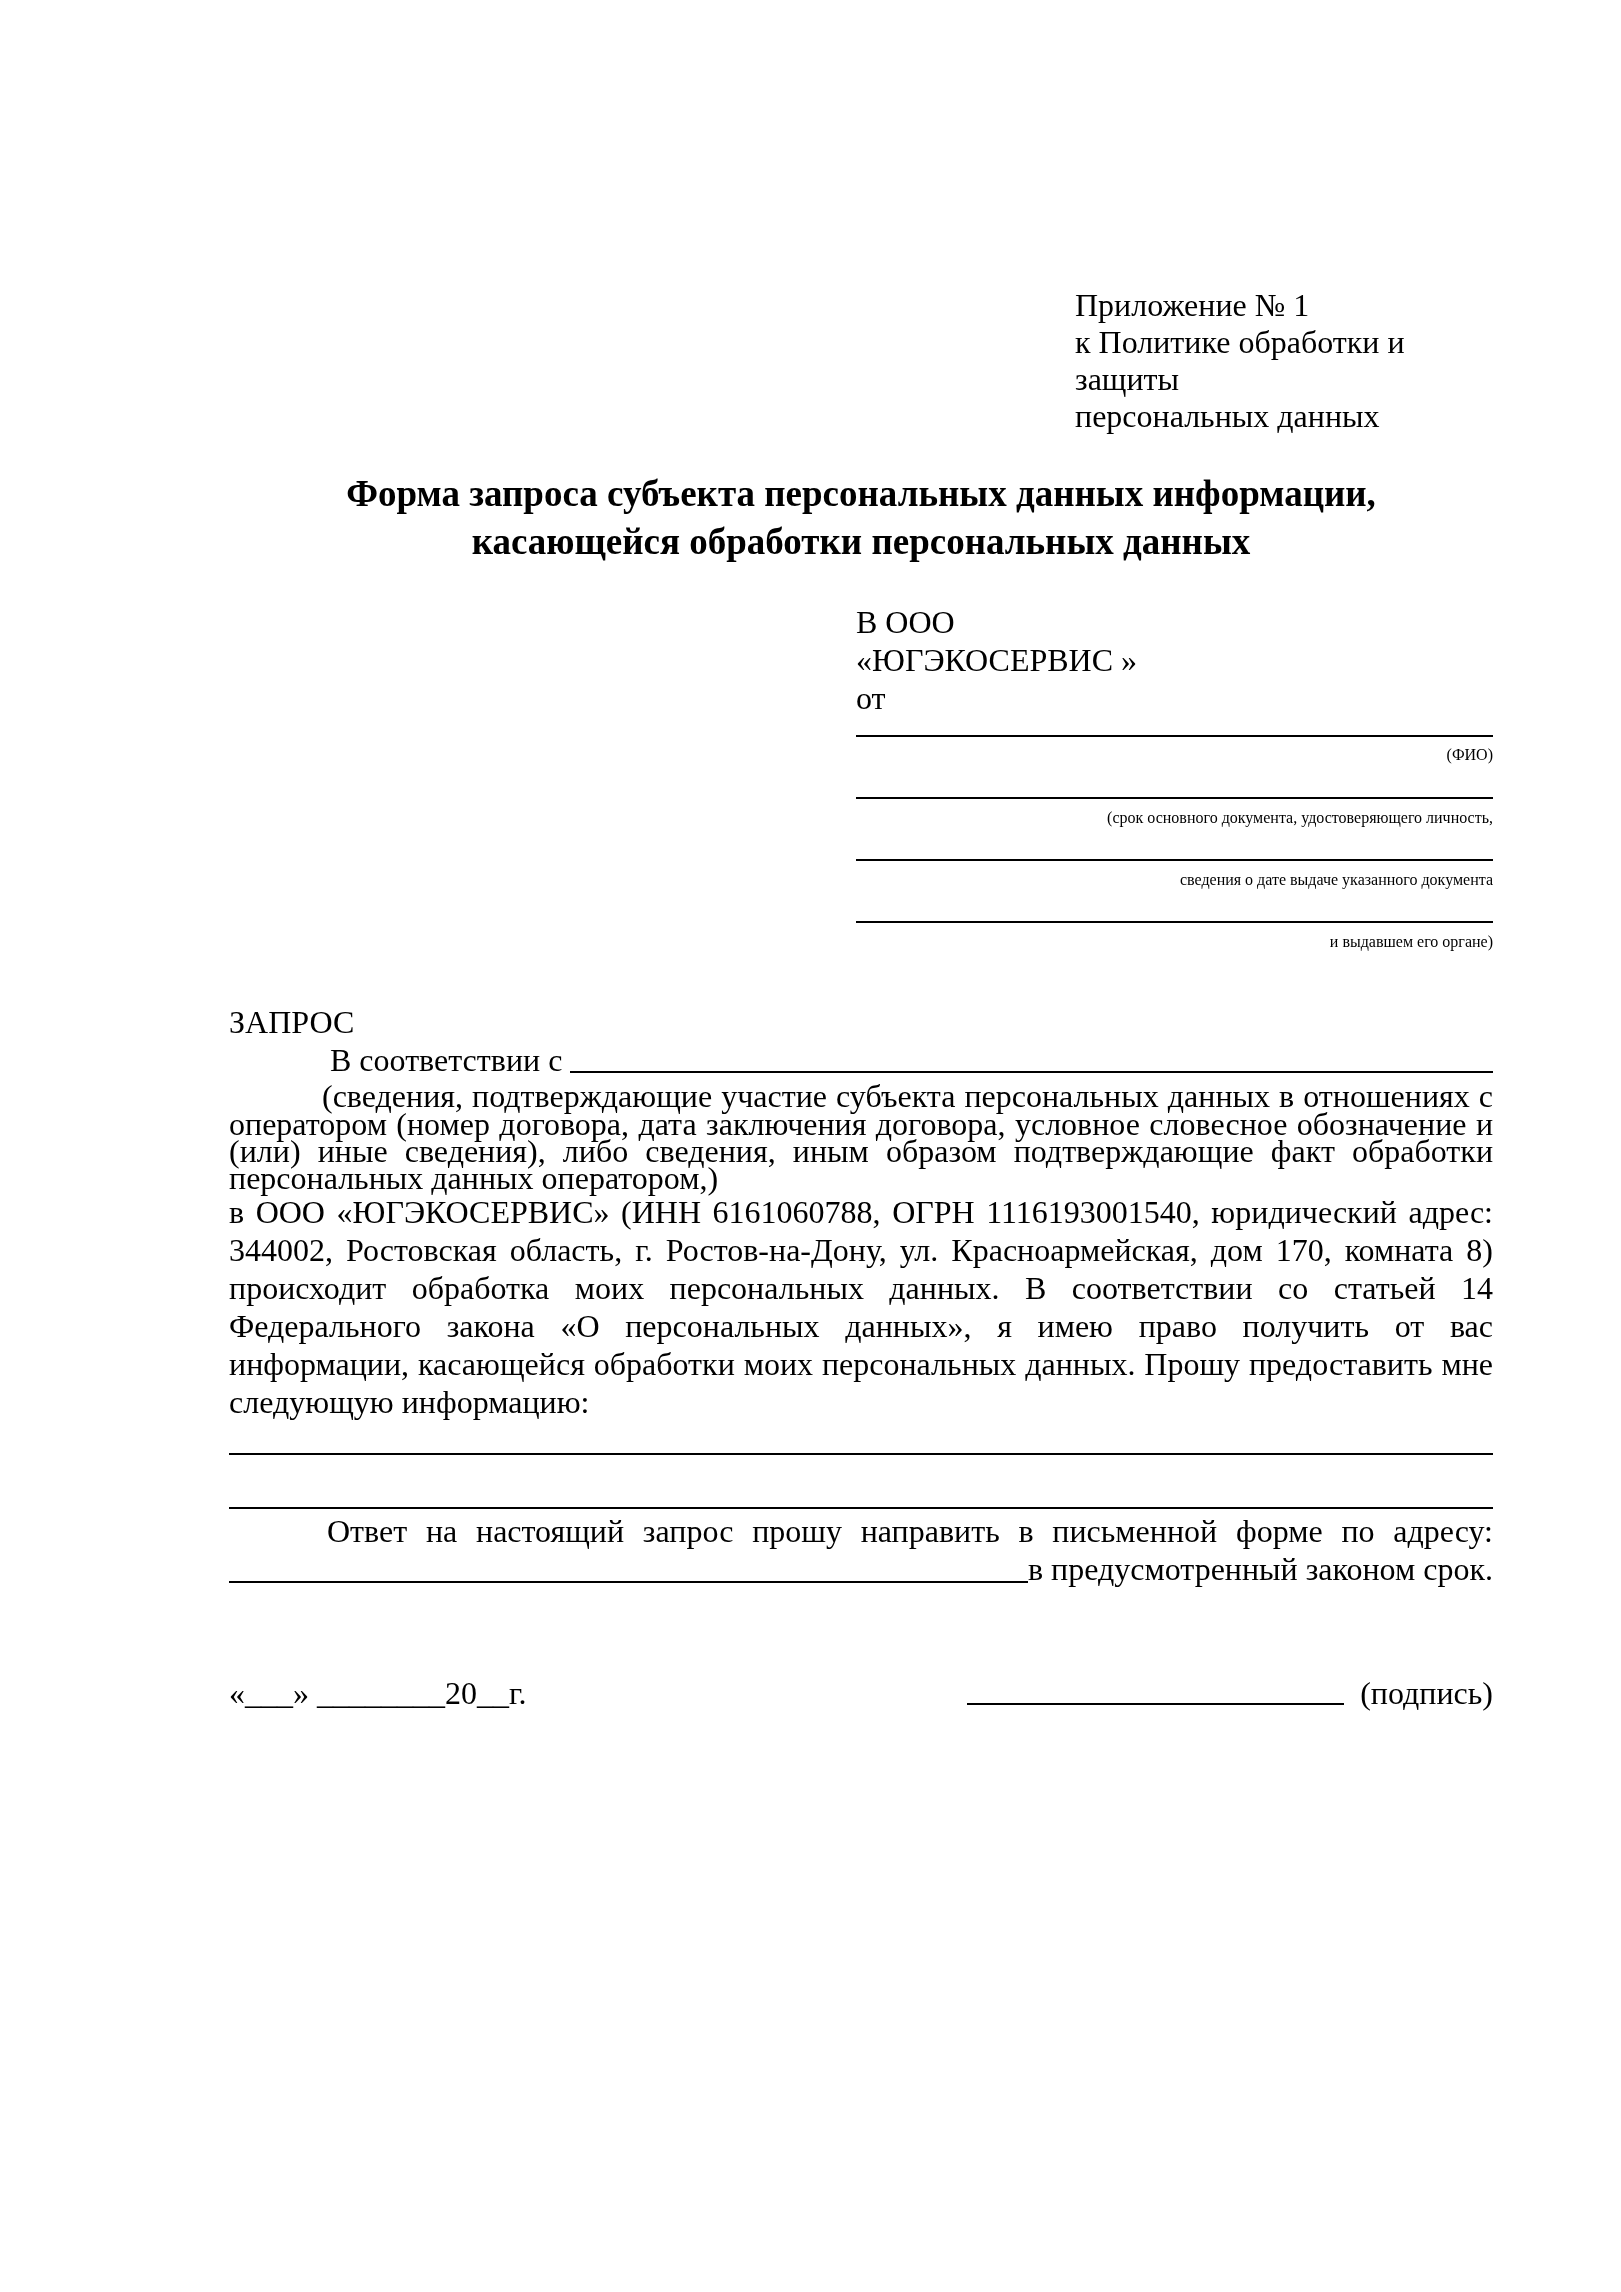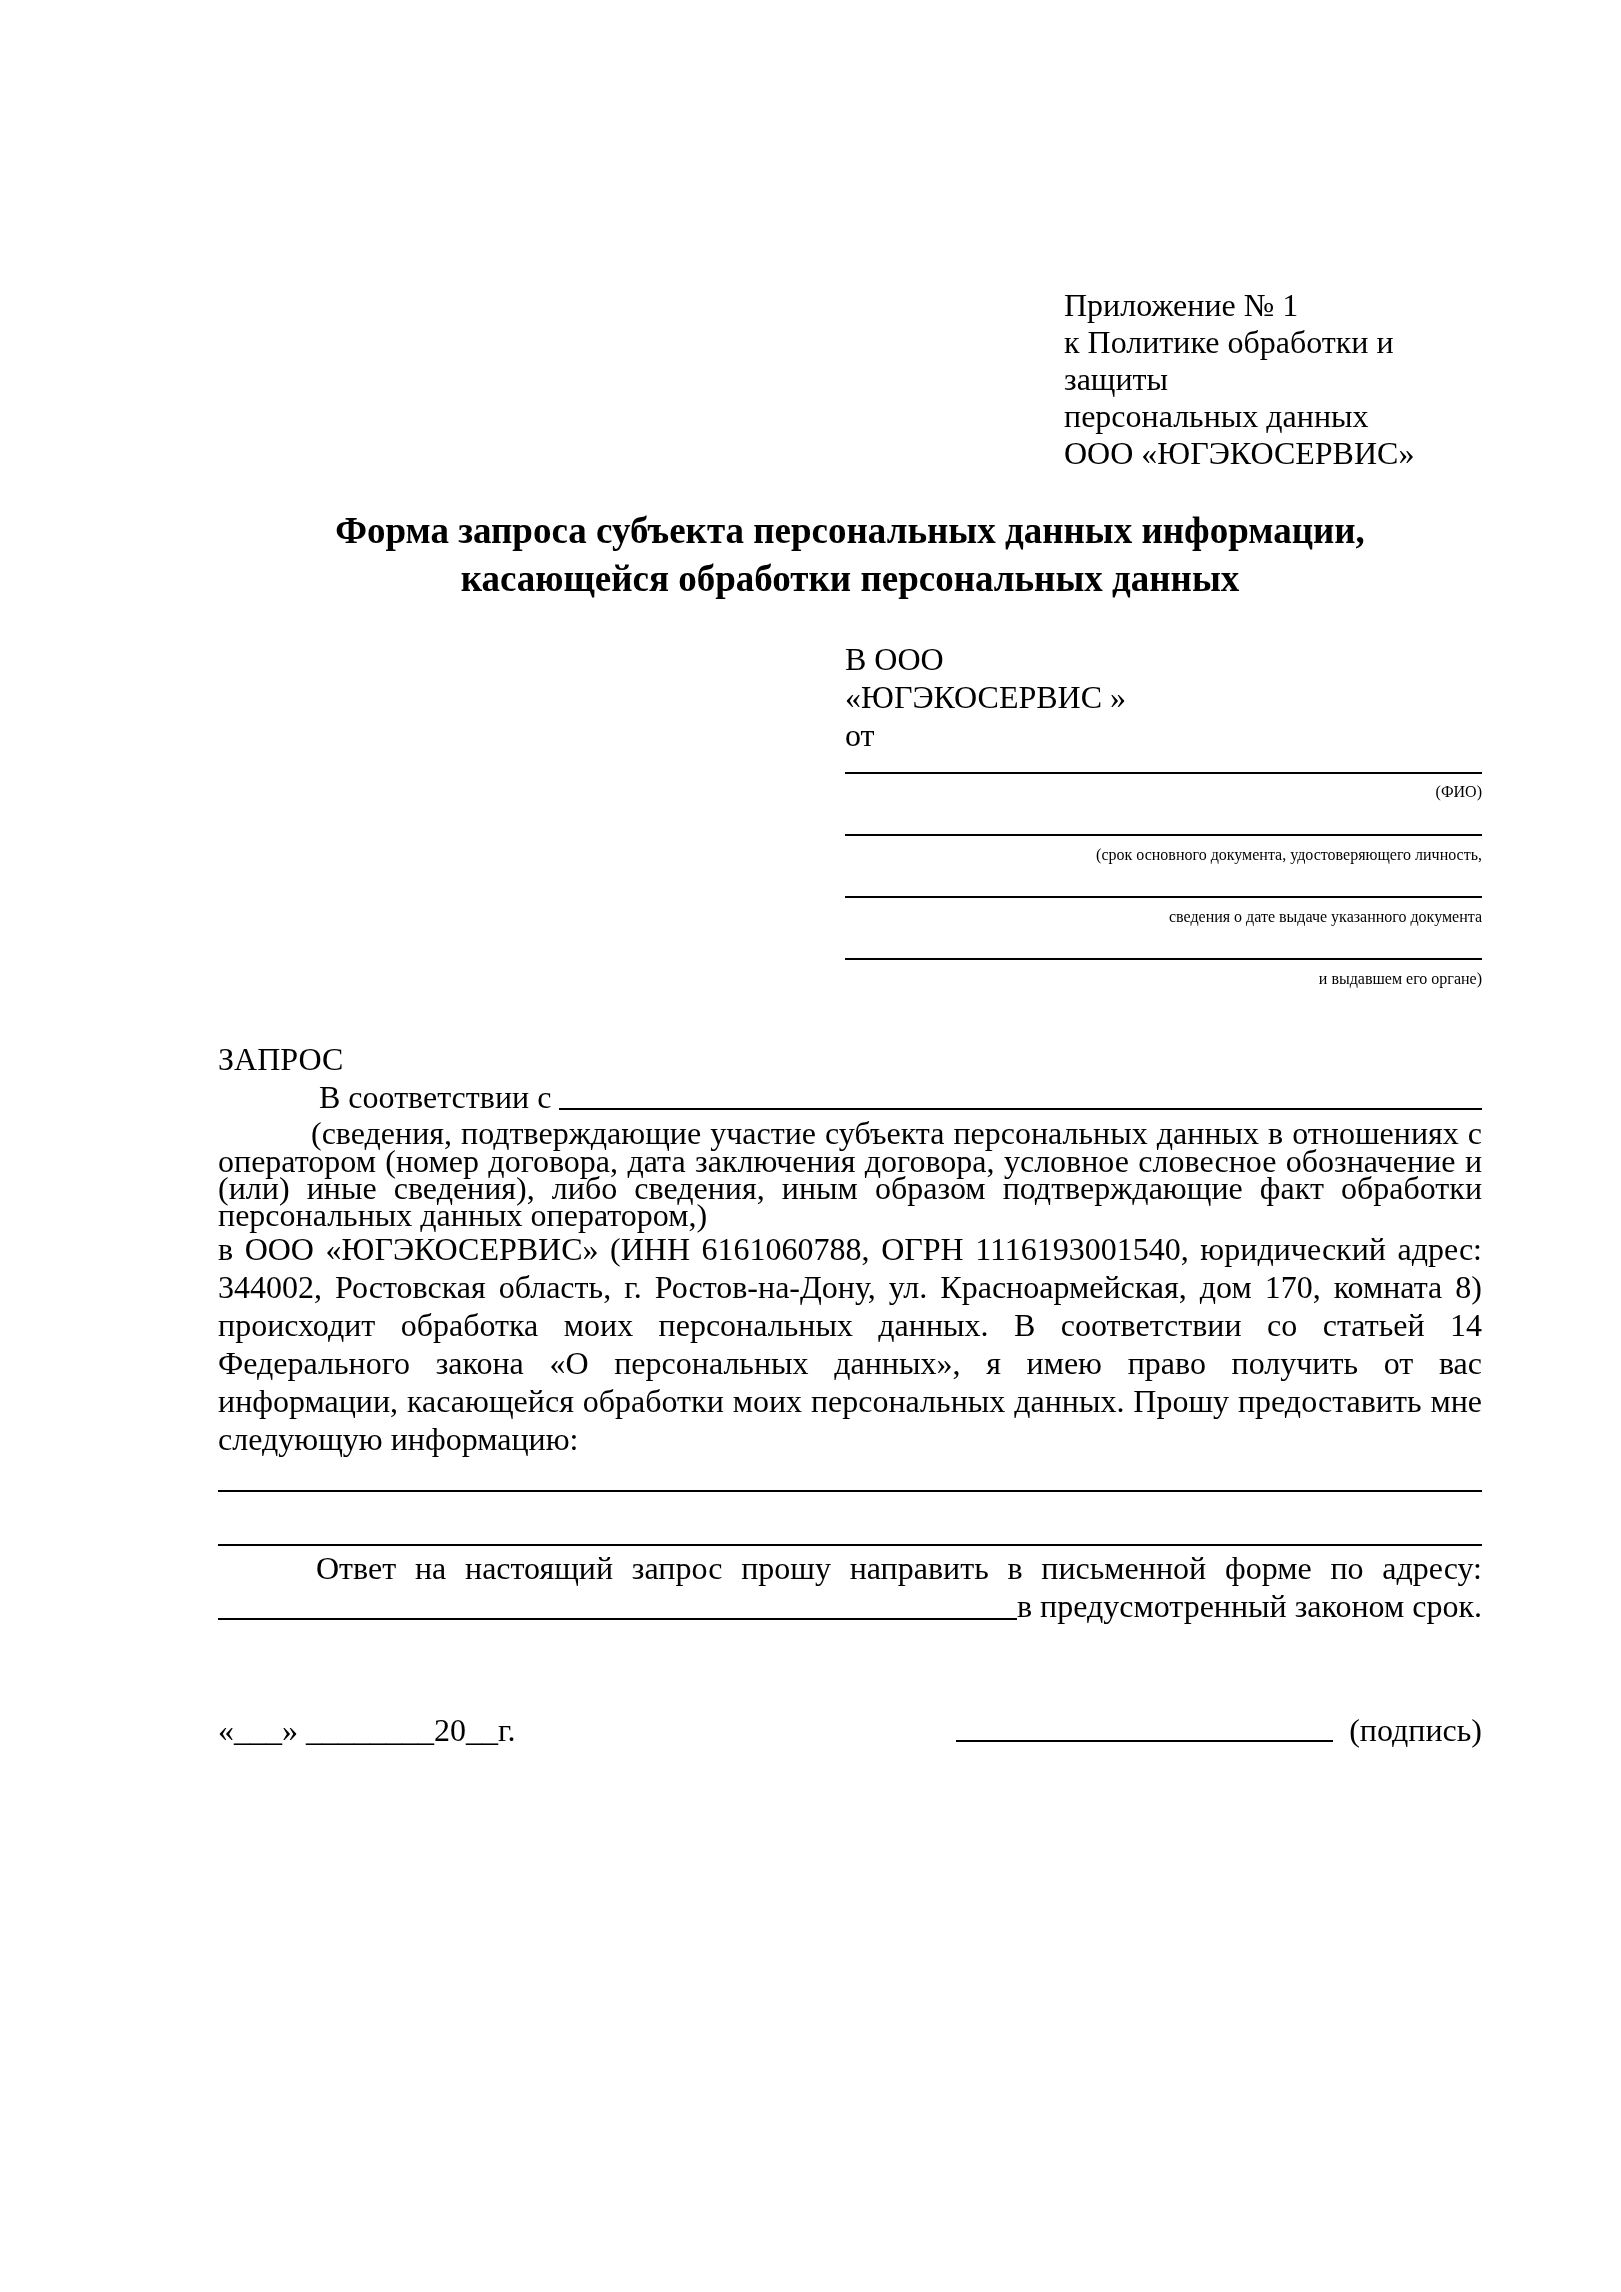--- a/index.html
+++ b/index.html
@@ -5,21 +5,21 @@
   * { margin:0; padding:0; box-sizing:border-box; }
   html,body { background:#ffffff; }
   .page {
     width:1621px; height:2293px;
     background:#ffffff; color:#000000;
     font-family:"Liberation Serif","DejaVu Serif",serif;
     font-size:32px; line-height:38px;
     position:relative; overflow:hidden;
   }
   .content {
-    position:absolute; left:218px; top:0;
+    position:absolute; left:229px; top:0;
     width:1264px; padding-top:287px;
   }
 
   
   .appendix { margin-left:846px; line-height:37px; }
 
   
   .doc-title {
     margin-top:35px; text-align:center;
     font-size:37px; font-weight:bold; line-height:48px;
@@ -71,21 +71,20 @@
 </head>
 <body>
 
 <div class="page">
   <div class="content">
 
     <div class="appendix">
       <div>Приложение № 1</div>
       <div>к Политике обработки и защиты</div>
       <div>персональных данных</div>
-      <div>ООО «ЮГЭКОСЕРВИС»</div>
     </div>
 
     <div class="doc-title">
       <div>Форма запроса субъекта персональных данных информации,</div>
       <div>касающейся обработки персональных данных</div>
     </div>
 
     <div class="addressee">
       <div class="addr-line">В ООО</div>
       <div class="addr-line">«ЮГЭКОСЕРВИС »</div>

